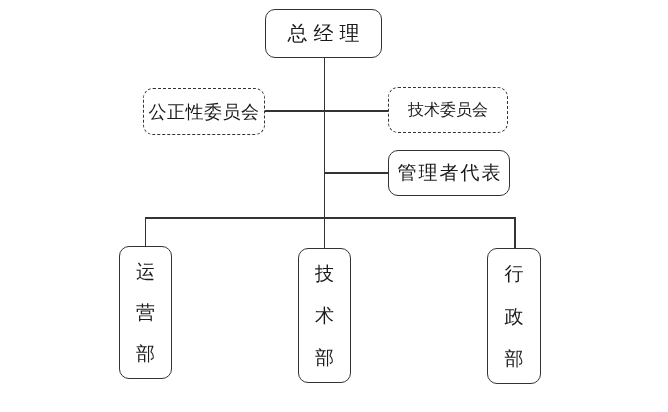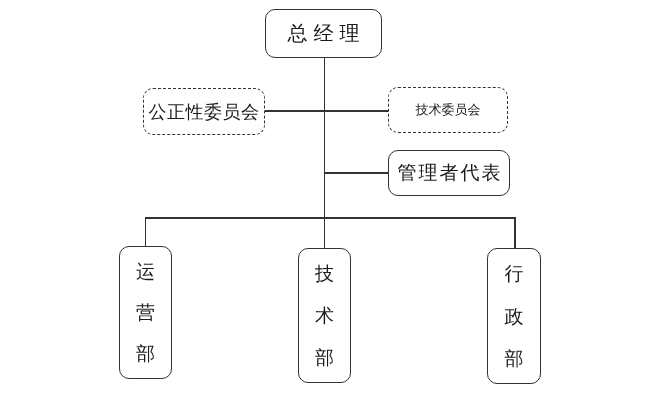--- a/index.html
+++ b/index.html
@@ -30,21 +30,21 @@
   .node.dashed {
     border-style: dashed;
   }
   .line {
     position: absolute;
     background: #333333;
   }
   
   .gm-box       { left: 265px; top: 9px;   width: 117px; height: 49px;  font-size: 20px; letter-spacing: 6px; text-indent: 6px; }
   .imp-box      { left: 143px; top: 88px;  width: 122px; height: 47px;  font-size: 18px; letter-spacing: 0.5px; }
-  .tech-com-box { left: 388px; top: 87px;  width: 120px; height: 46px;  font-size: 13px; }
+  .tech-com-box { left: 388px; top: 87px;  width: 120px; height: 46px;  font-size: 16px; }
   .mgr-box      { left: 388px; top: 150px; width: 122px; height: 46px;  font-size: 19px; letter-spacing: 2px; text-indent: 2px; justify-content: center; }
   .dept-box {
     width: 53px;
     font-size: 19px;
     flex-direction: column;
     justify-content: space-between;
     padding: 15px 0;
   }
   .dept-ops   { left: 119px; top: 246px; height: 133px; }
   .dept-tech  { left: 298px; top: 248px; height: 135px; }

